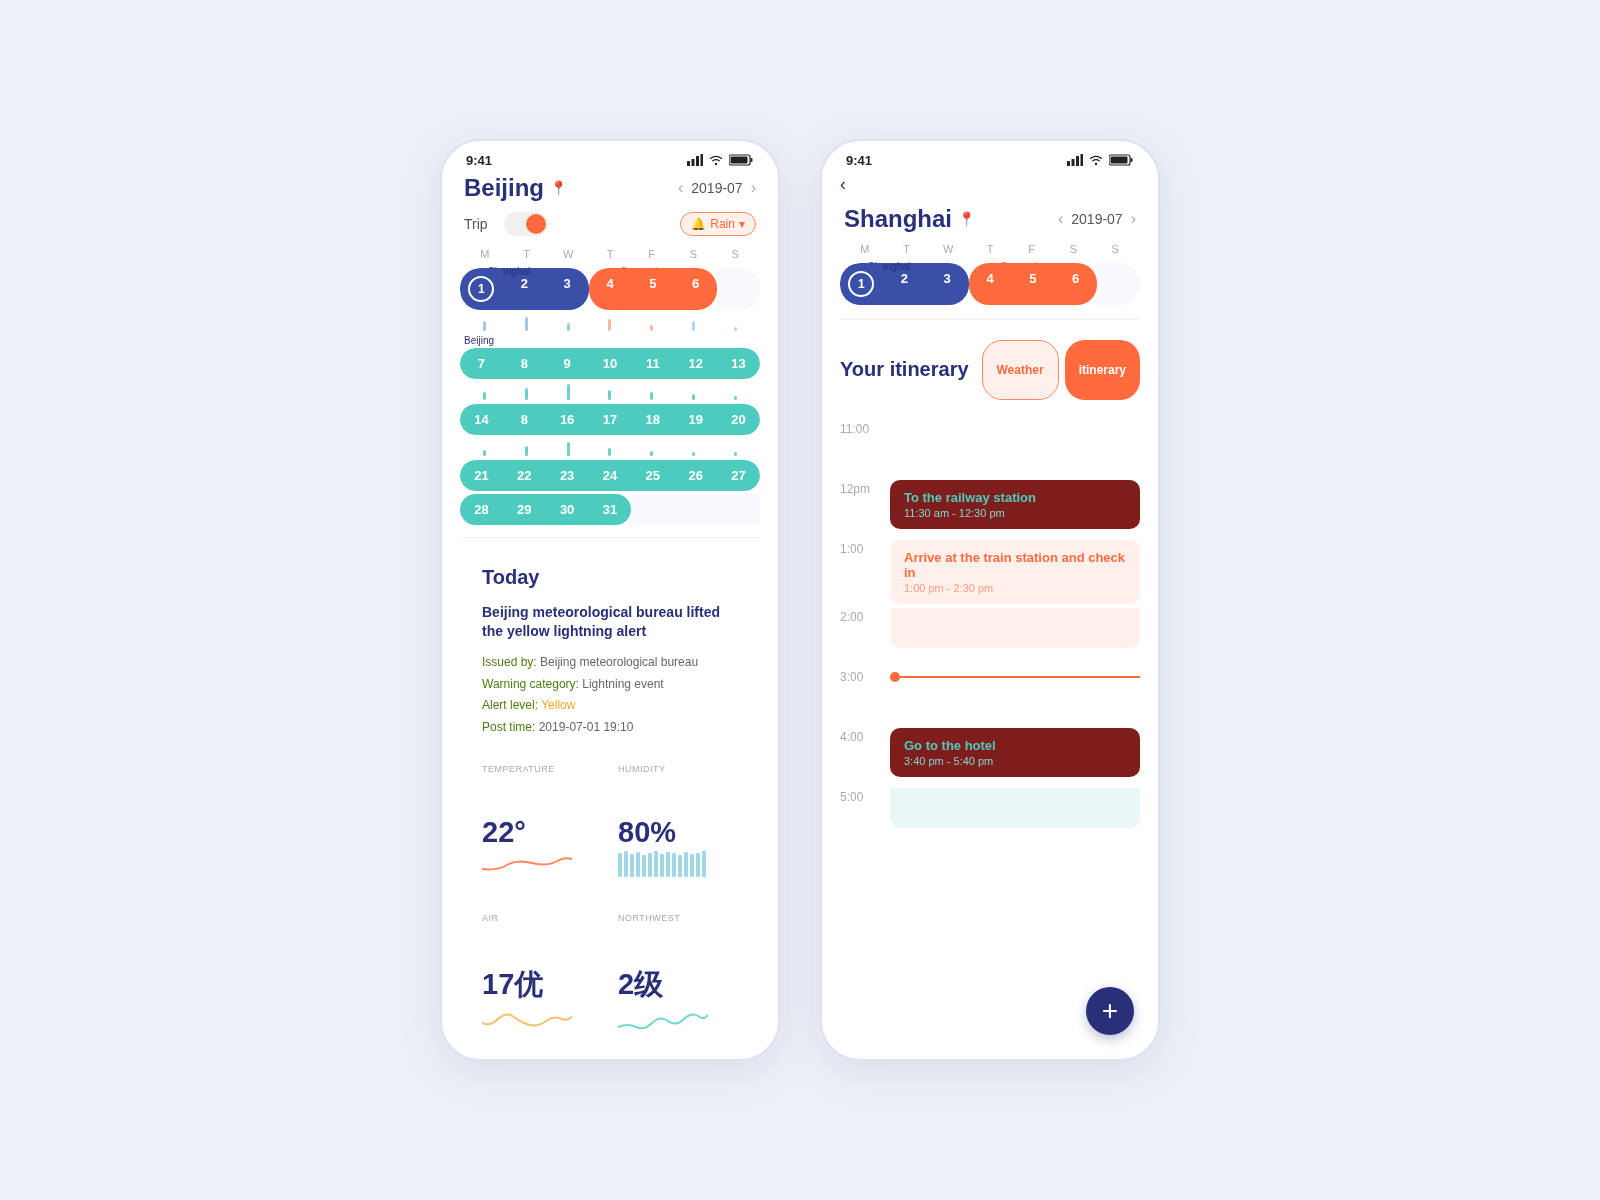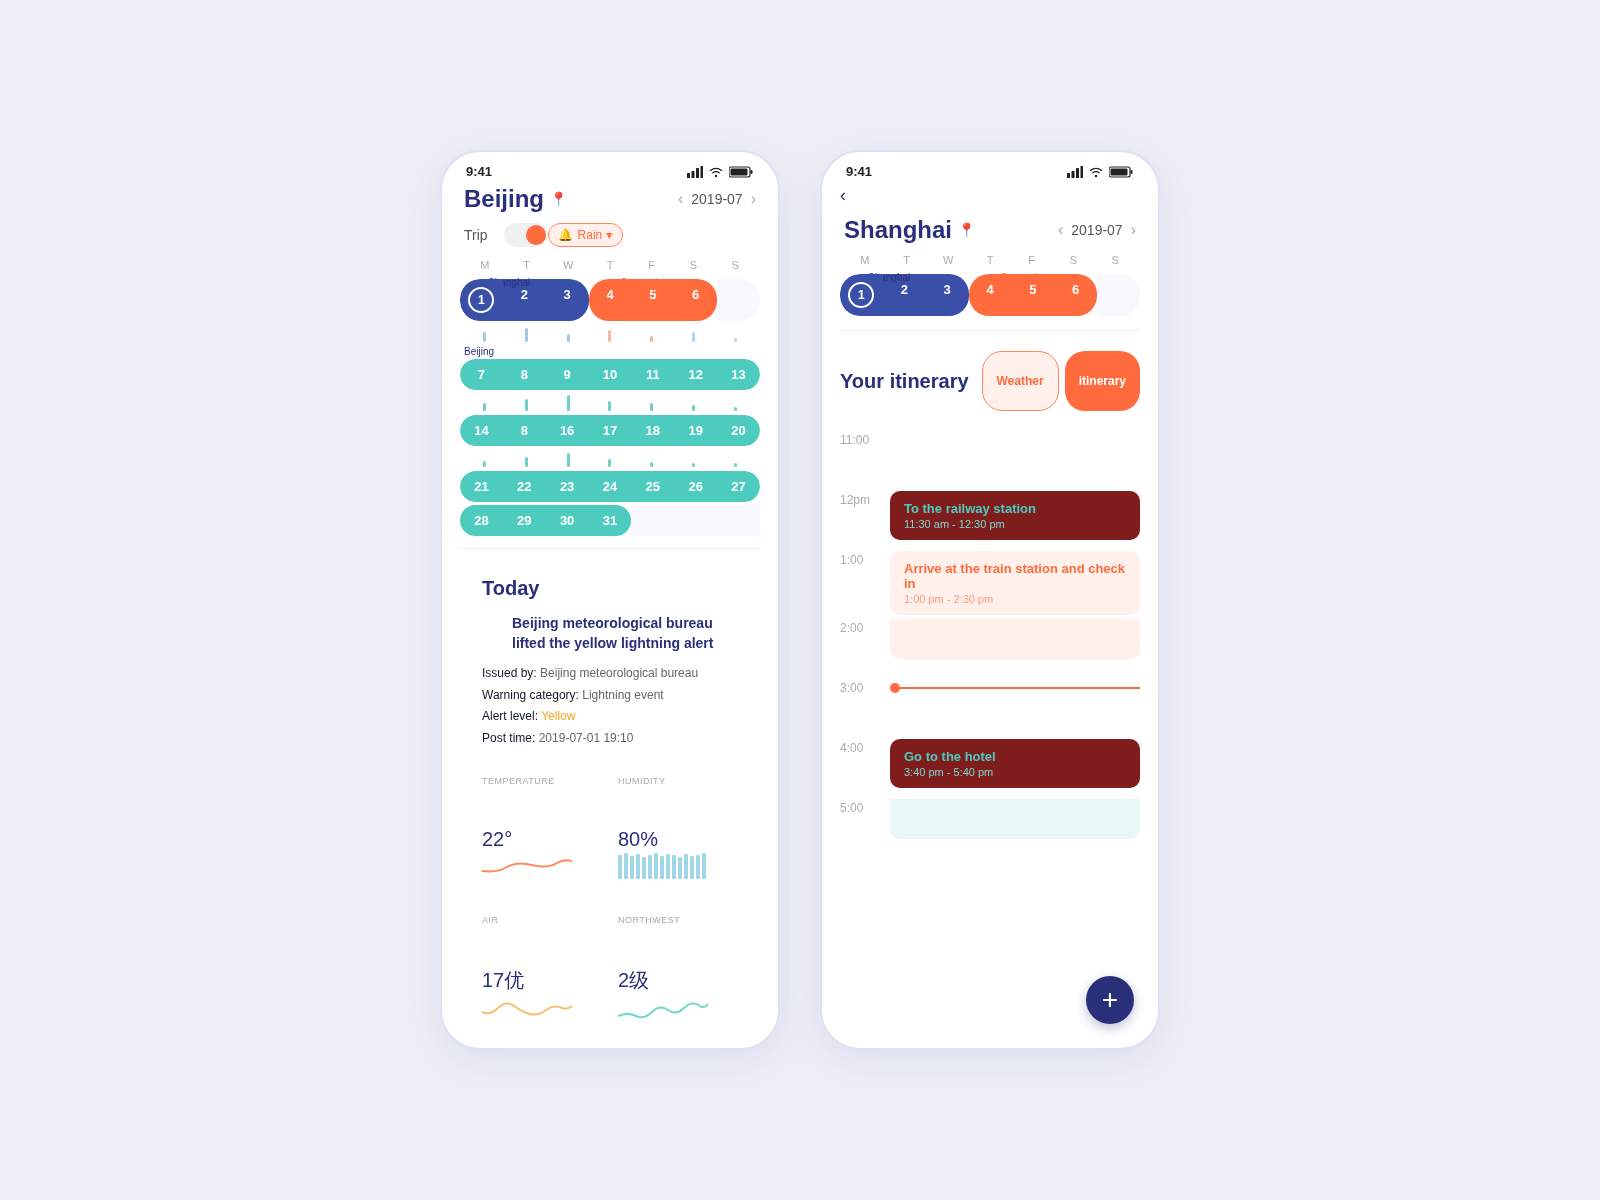--- a/index.html
+++ b/index.html
@@ -66,21 +66,21 @@
       font-size: 14px;
       color: #555;
     }
     .nav-arrow {
       color: #aaa;
       cursor: pointer;
       font-size: 16px;
     }
     .trip-row {
       display: flex;
-      justify-content: flex-start;
+      justify-content: space-between;
       align-items: center;
       margin-bottom: 12px;
       padding: 0 4px;
     }
     .trip-label {
       font-size: 14px;
       color: #555;
       font-weight: 500;
     }
     .toggle {
@@ -198,29 +198,28 @@
       font-weight: 800;
       color: #2a2f7a;
       margin-bottom: 14px;
     }
     .alert-title {
       font-size: 14px;
       font-weight: 700;
       color: #2a2f7a;
       margin-bottom: 10px;
       line-height: 1.4;
-      margin-left: 30px;
     }
     .alert-detail {
       font-size: 12px;
       color: #666;
       line-height: 1.8;
     }
     .alert-detail span.label {
-      color: #0f172a;
+      color: #4d7c0f;
     }
     .alert-detail span.yellow {
       color: #f5a623;
     }
     .stats-grid {
       display: grid;
       grid-template-columns: 1fr 1fr;
       gap: 16px;
       margin-top: 16px;
     }
@@ -228,22 +227,22 @@
       padding: 10px 0;
     }
     .stat-label {
       font-size: 9px;
       text-transform: uppercase;
       color: #aaa;
       letter-spacing: 0.5px;
       margin-bottom: 4px;
     }
     .stat-value {
-      font-size: 20px;
-      font-weight: 400;
+      font-size: 29px;
+      font-weight: 700;
       margin-top: 42px;
     }
     .stat-value.temp { color: #2a2f7a; }
     .stat-value.humidity { color: #2a2f7a; }
     .stat-value.air { color: #2a2f7a; }
     .stat-value.wind { color: #2a2f7a; }
 
     
     .phone2-content {
       padding: 0 18px;

